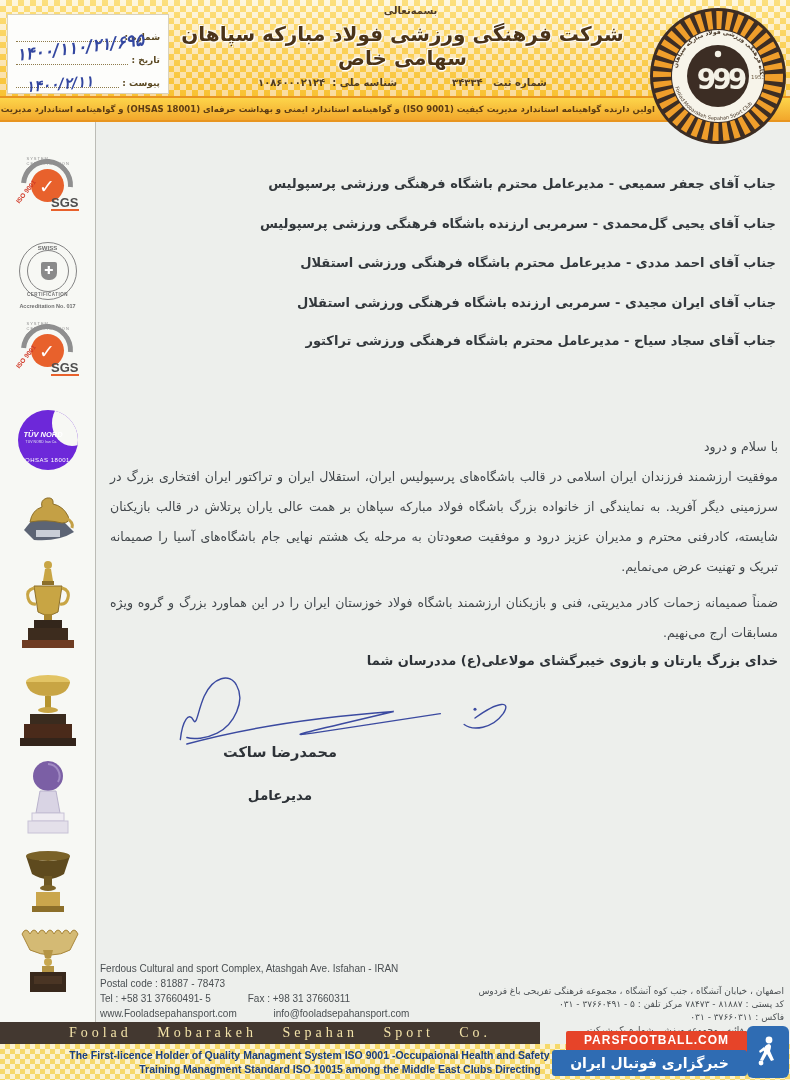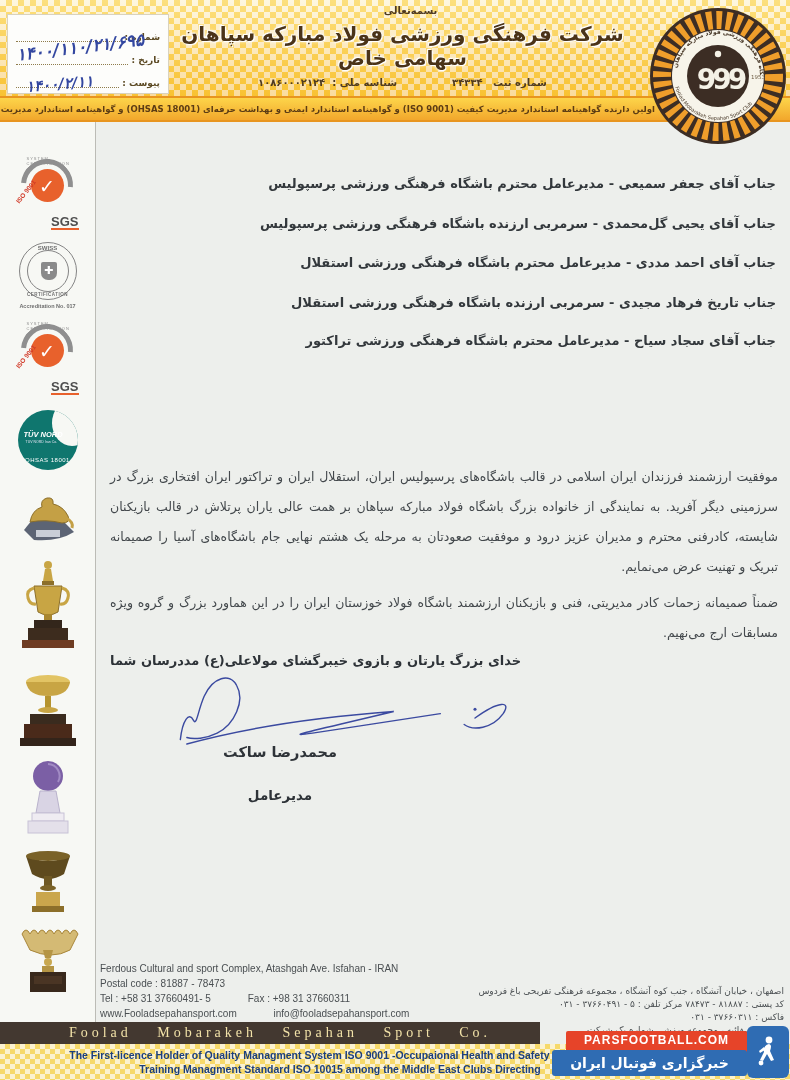--- a/index.html
+++ b/index.html
@@ -36,50 +36,50 @@
   .sidebar-bg{position:absolute;left:0;top:122px;width:95px;height:901px;background:#f7f8f4;}
   .vline{position:absolute;left:95px;top:122px;width:1px;height:901px;background:#bcbcb6;}
   .side-item{position:absolute;left:0;width:95px;display:flex;flex-direction:column;align-items:center;}
   
   .sgs{position:relative;width:66px;height:72px;}
   .sgs-arc{position:absolute;left:6px;top:1px;width:52px;height:52px;border-radius:50%;
       border:5px solid #8f8f8f;border-left-color:transparent;border-bottom-color:transparent;
       transform:rotate(-40deg);box-sizing:border-box;}
   .sgs-circle{position:absolute;left:16px;top:11px;width:33px;height:33px;border-radius:50%;
       background:#e8612c;color:#fff;font-weight:bold;font-size:19px;display:flex;align-items:center;justify-content:center;}
-  .sgs-brand{position:absolute;right:2px;bottom:0;font-size:13px;font-weight:bold;color:#4e4e4e;
+  .sgs-brand{position:absolute;right:2px;bottom:19px;font-size:13px;font-weight:bold;color:#4e4e4e;
       border-bottom:2px solid #e8612c;line-height:13px;font-family:"Liberation Sans",sans-serif;}
   .sgs-iso{position:absolute;left:-3px;top:30px;font-size:6.5px;color:#d13a28;font-weight:bold;
       transform:rotate(-52deg);font-family:"Liberation Sans",sans-serif;}
   .sgs-arctext{position:absolute;left:12px;top:-2px;font-size:4px;color:#8f8f8f;letter-spacing:1px;
       font-family:"Liberation Sans",sans-serif;}
   
   .swiss{position:relative;width:58px;height:58px;border:1.5px solid #848484;border-radius:50%;box-sizing:border-box;}
   .swiss::before{content:"";position:absolute;inset:7px;border:1.5px solid #848484;border-radius:50%;}
   .swiss-top{position:absolute;top:2px;width:100%;text-align:center;font-size:6px;font-weight:bold;color:#6e6e6e;
       font-family:"Liberation Sans",sans-serif;}
   .swiss-bottom{position:absolute;bottom:2px;width:100%;text-align:center;font-size:4.5px;font-weight:bold;color:#6e6e6e;
       letter-spacing:.5px;font-family:"Liberation Sans",sans-serif;}
   .swiss-shield{position:absolute;left:21px;top:19px;width:16px;height:18px;background:#8a8a8a;
       border-radius:2px 2px 7px 7px;color:#fff;font-size:11px;text-align:center;line-height:17px;}
   .swiss-cap{margin-top:3px;font-size:5.5px;color:#6e6e6e;font-weight:bold;font-family:"Liberation Sans",sans-serif;}
   
-  .tuv{position:relative;width:60px;height:60px;border-radius:50%;background:#0f766e;overflow:hidden;}
+  .tuv{position:relative;width:60px;height:60px;border-radius:50%;background:#6d28d9;overflow:hidden;}
   .tuv::after{content:"";position:absolute;left:34px;top:-10px;width:40px;height:46px;border-radius:50%;background:#f7f8f4;}
   .tuv-brand{position:absolute;left:6px;top:20px;font-size:7.5px;font-weight:bold;font-style:italic;color:#fff;
       font-family:"Liberation Sans",sans-serif;z-index:2;}
   .tuv-sub{position:absolute;left:8px;top:30px;font-size:3.5px;color:#dfe2f0;z-index:2;font-family:"Liberation Sans",sans-serif;}
   .tuv-std{position:absolute;left:0;bottom:7px;width:100%;text-align:center;font-size:6px;color:#fff;z-index:2;
       letter-spacing:.5px;font-family:"Liberation Sans",sans-serif;}
   
   .rcpt{position:absolute;right:14px;font-size:13px;font-weight:bold;color:#33383c;direction:rtl;white-space:nowrap;}
   .bodytext{position:absolute;left:110px;width:668px;direction:rtl;color:#43484c;font-size:12.5px;line-height:30px;}
   .greet{text-align:right;}
   .just{text-align:justify;}
-  .closing{position:absolute;left:110px;width:668px;direction:rtl;text-align:left;
+  .closing{position:absolute;left:110px;width:668px;direction:rtl;text-align:right;
       font-size:13px;font-weight:bold;color:#2e3338;}
   .sig-svg{position:absolute;left:150px;top:668px;z-index:2;}
   .sig-name{position:absolute;left:200px;top:744px;width:160px;text-align:center;font-size:14.5px;font-weight:bold;
       color:#2e3338;direction:rtl;}
   .sig-title{position:absolute;left:200px;top:787px;width:160px;text-align:center;font-size:13.5px;font-weight:bold;
       color:#2e3338;direction:rtl;}
   
   .foot-en{position:absolute;left:100px;top:961px;font-family:"Liberation Sans",sans-serif;
       font-size:10px;color:#4a4f52;line-height:15px;}
   .foot-en .gap{display:inline-block;width:34px;}
@@ -263,23 +263,24 @@
       <circle cx="32" cy="42" r="4" fill="#c8a850"></circle>
       <rect x="26" y="46" width="12" height="6" fill="#b59544"></rect>
       <rect x="14" y="52" width="36" height="20" fill="#39291c"></rect>
       <rect x="18" y="56" width="28" height="8" fill="#4a3524"></rect>
     </svg>
   </div>
 
   <div class="rcpt" style="top:176px">جناب آقای جعفر سمیعی - مدیرعامل محترم باشگاه فرهنگی ورزشی پرسپولیس</div>
   <div class="rcpt" style="top:216px">جناب آقای یحیی گل‌محمدی - سرمربی ارزنده باشگاه فرهنگی ورزشی پرسپولیس</div>
   <div class="rcpt" style="top:255px">جناب آقای احمد مددی - مدیرعامل محترم باشگاه فرهنگی ورزشی استقلال</div>
-  <div class="rcpt" style="top:295px">جناب تاریخ فرهاد مجیدی - سرمربی ارزنده باشگاه فرهنگی ورزشی استقلال</div>
+  <div class="rcpt" style="top:295px">جناب آقای ایران مجیدی - سرمربی ارزنده باشگاه فرهنگی ورزشی استقلال</div>
   <div class="rcpt" style="top:333px">جناب آقای سجاد سیاح - مدیرعامل محترم باشگاه فرهنگی ورزشی تراکتور</div>
 
+  <div class="bodytext greet" style="top:432px">با سلام و درود</div>
   <div class="bodytext just" style="top:462px">موفقیت ارزشمند فرزندان ایران اسلامی در قالب باشگاه‌های پرسپولیس ایران، استقلال ایران و تراکتور ایران افتخاری بزرگ در سرزمینی دیگر آفرید. به نمایندگی از خانواده بزرگ باشگاه فولاد مبارکه سپاهان بر همت عالی یاران پرتلاش در قالب بازیکنان شایسته، کادرفنی محترم و مدیران عزیز درود و موفقیت صعودتان به مرحله یک هشتم نهایی جام باشگاه‌های آسیا را صمیمانه تبریک و تهنیت عرض می‌نمایم.</div>
   <div class="bodytext just" style="top:588px">ضمناً صمیمانه زحمات کادر مدیریتی، فنی و بازیکنان ارزشمند باشگاه فولاد خوزستان ایران را در این هماورد بزرگ و گروه ویژه مسابقات ارج می‌نهیم.</div>
   <div class="closing" style="top:653px">خدای بزرگ یارتان و بازوی خیبرگشای مولاعلی(ع) مددرسان شما</div>
 
   <svg class="sig-svg" width="390" height="100" viewBox="0 0 360 92">
     <g fill="none" stroke="#3b4aa0" stroke-width="1.3" stroke-linecap="round">
       <path d="M28 66 C30 48 36 40 40 48 C43 54 44 40 50 26 C58 8 74 4 80 16 C88 30 78 52 62 60 C52 65 40 66 34 64"></path>
       <path d="M34 70 C100 52 170 44 225 40 C150 58 120 64 150 60 C190 54 240 46 268 42"></path>
       <path d="M300 46 C322 30 334 30 326 42 C316 56 298 58 290 52"></path>
     </g>

